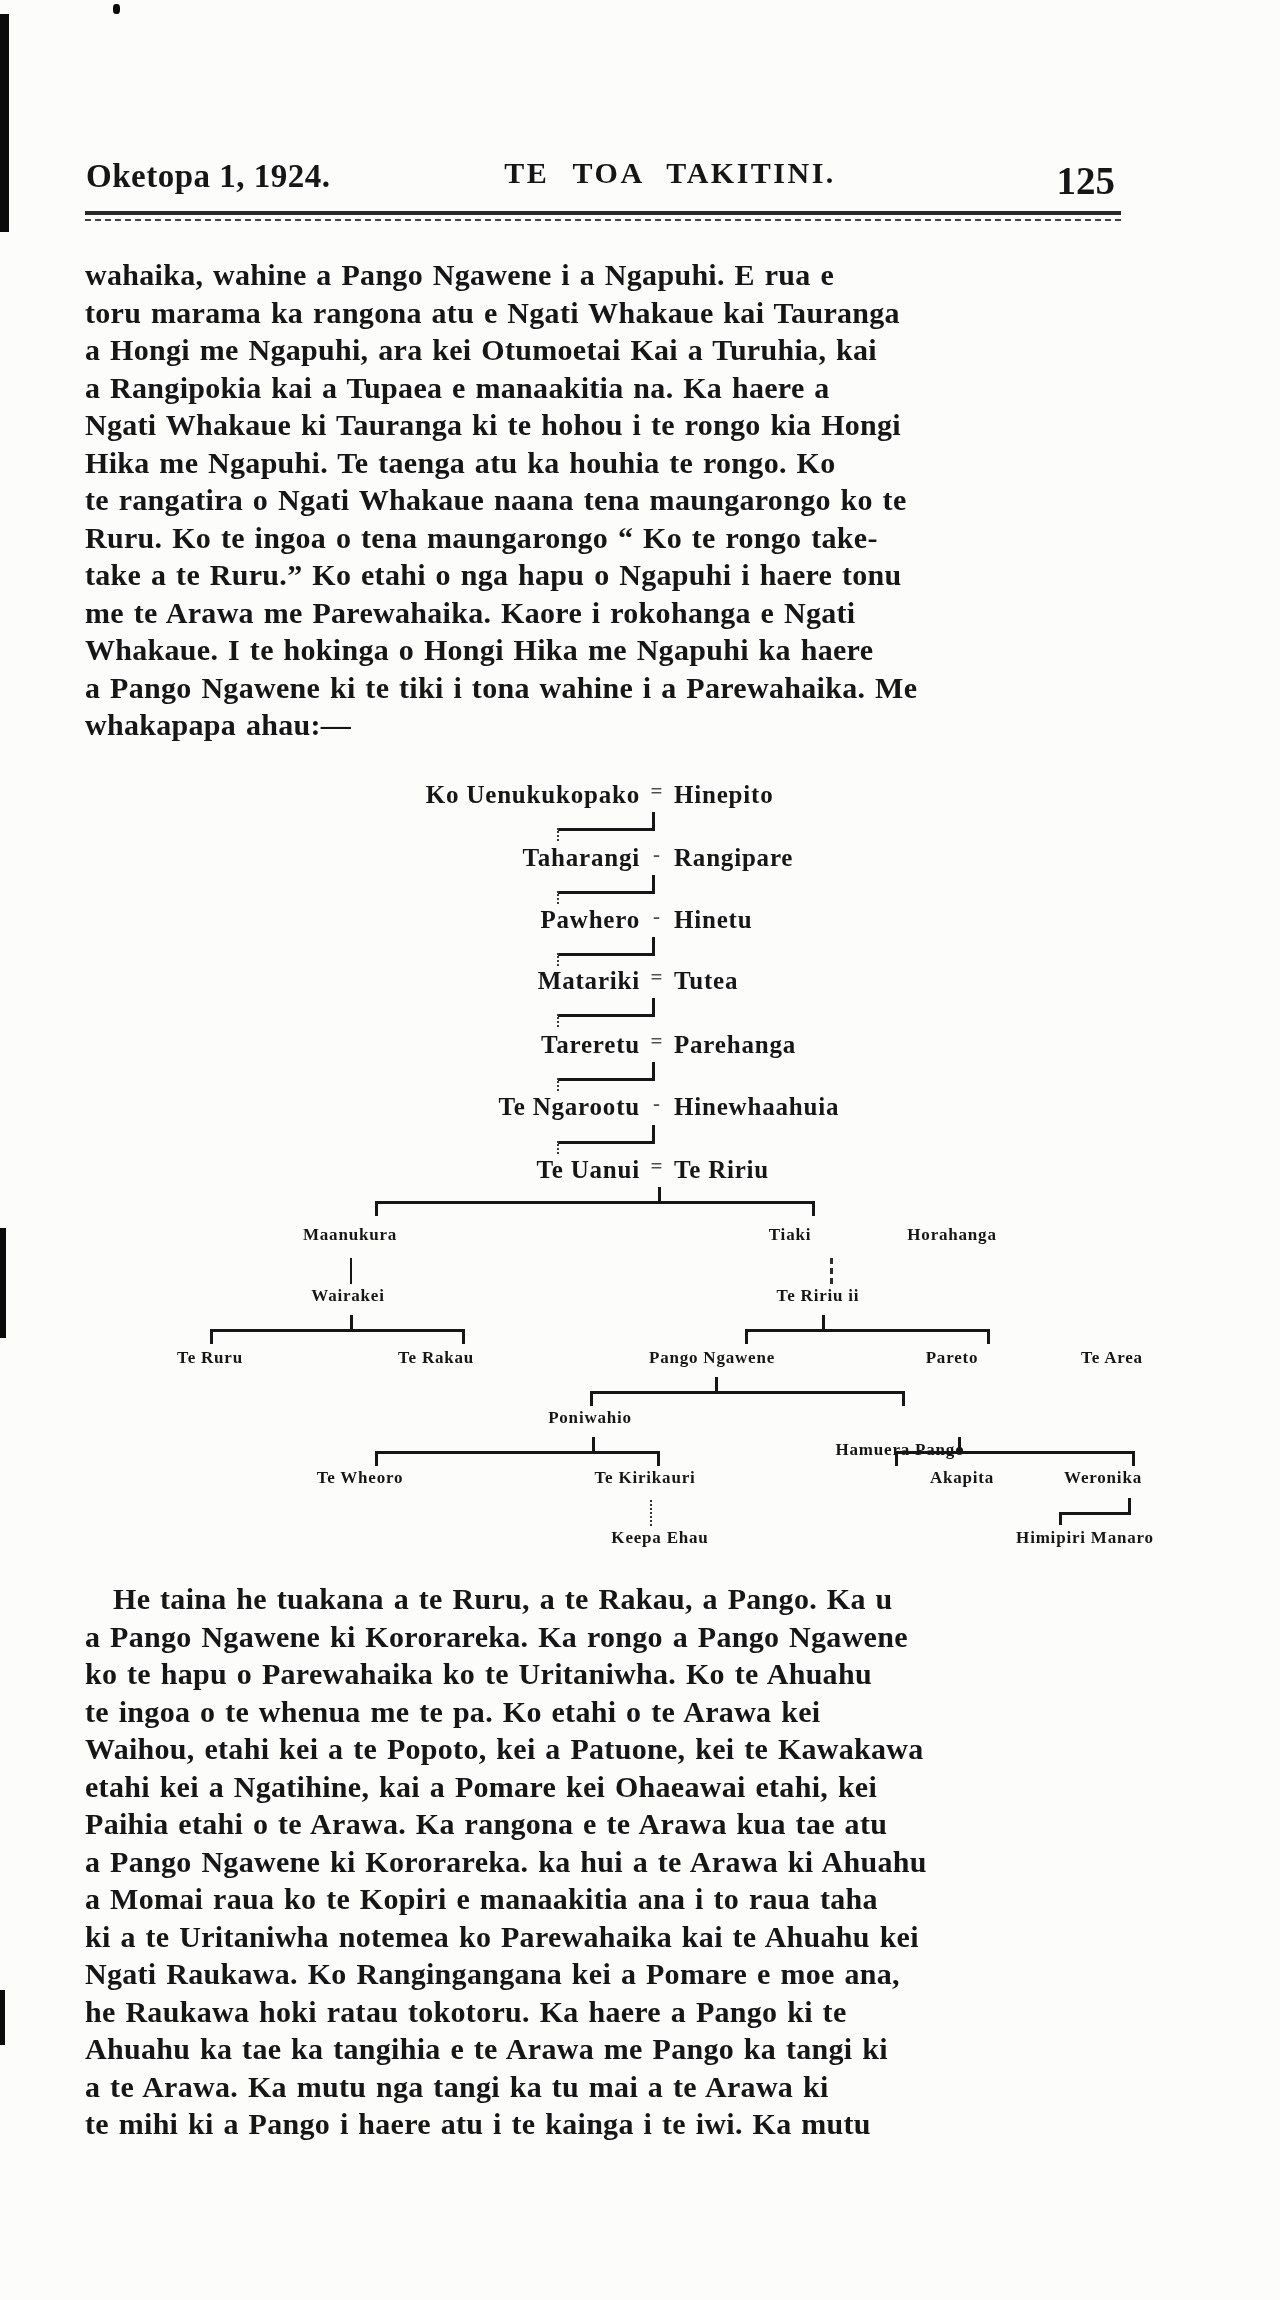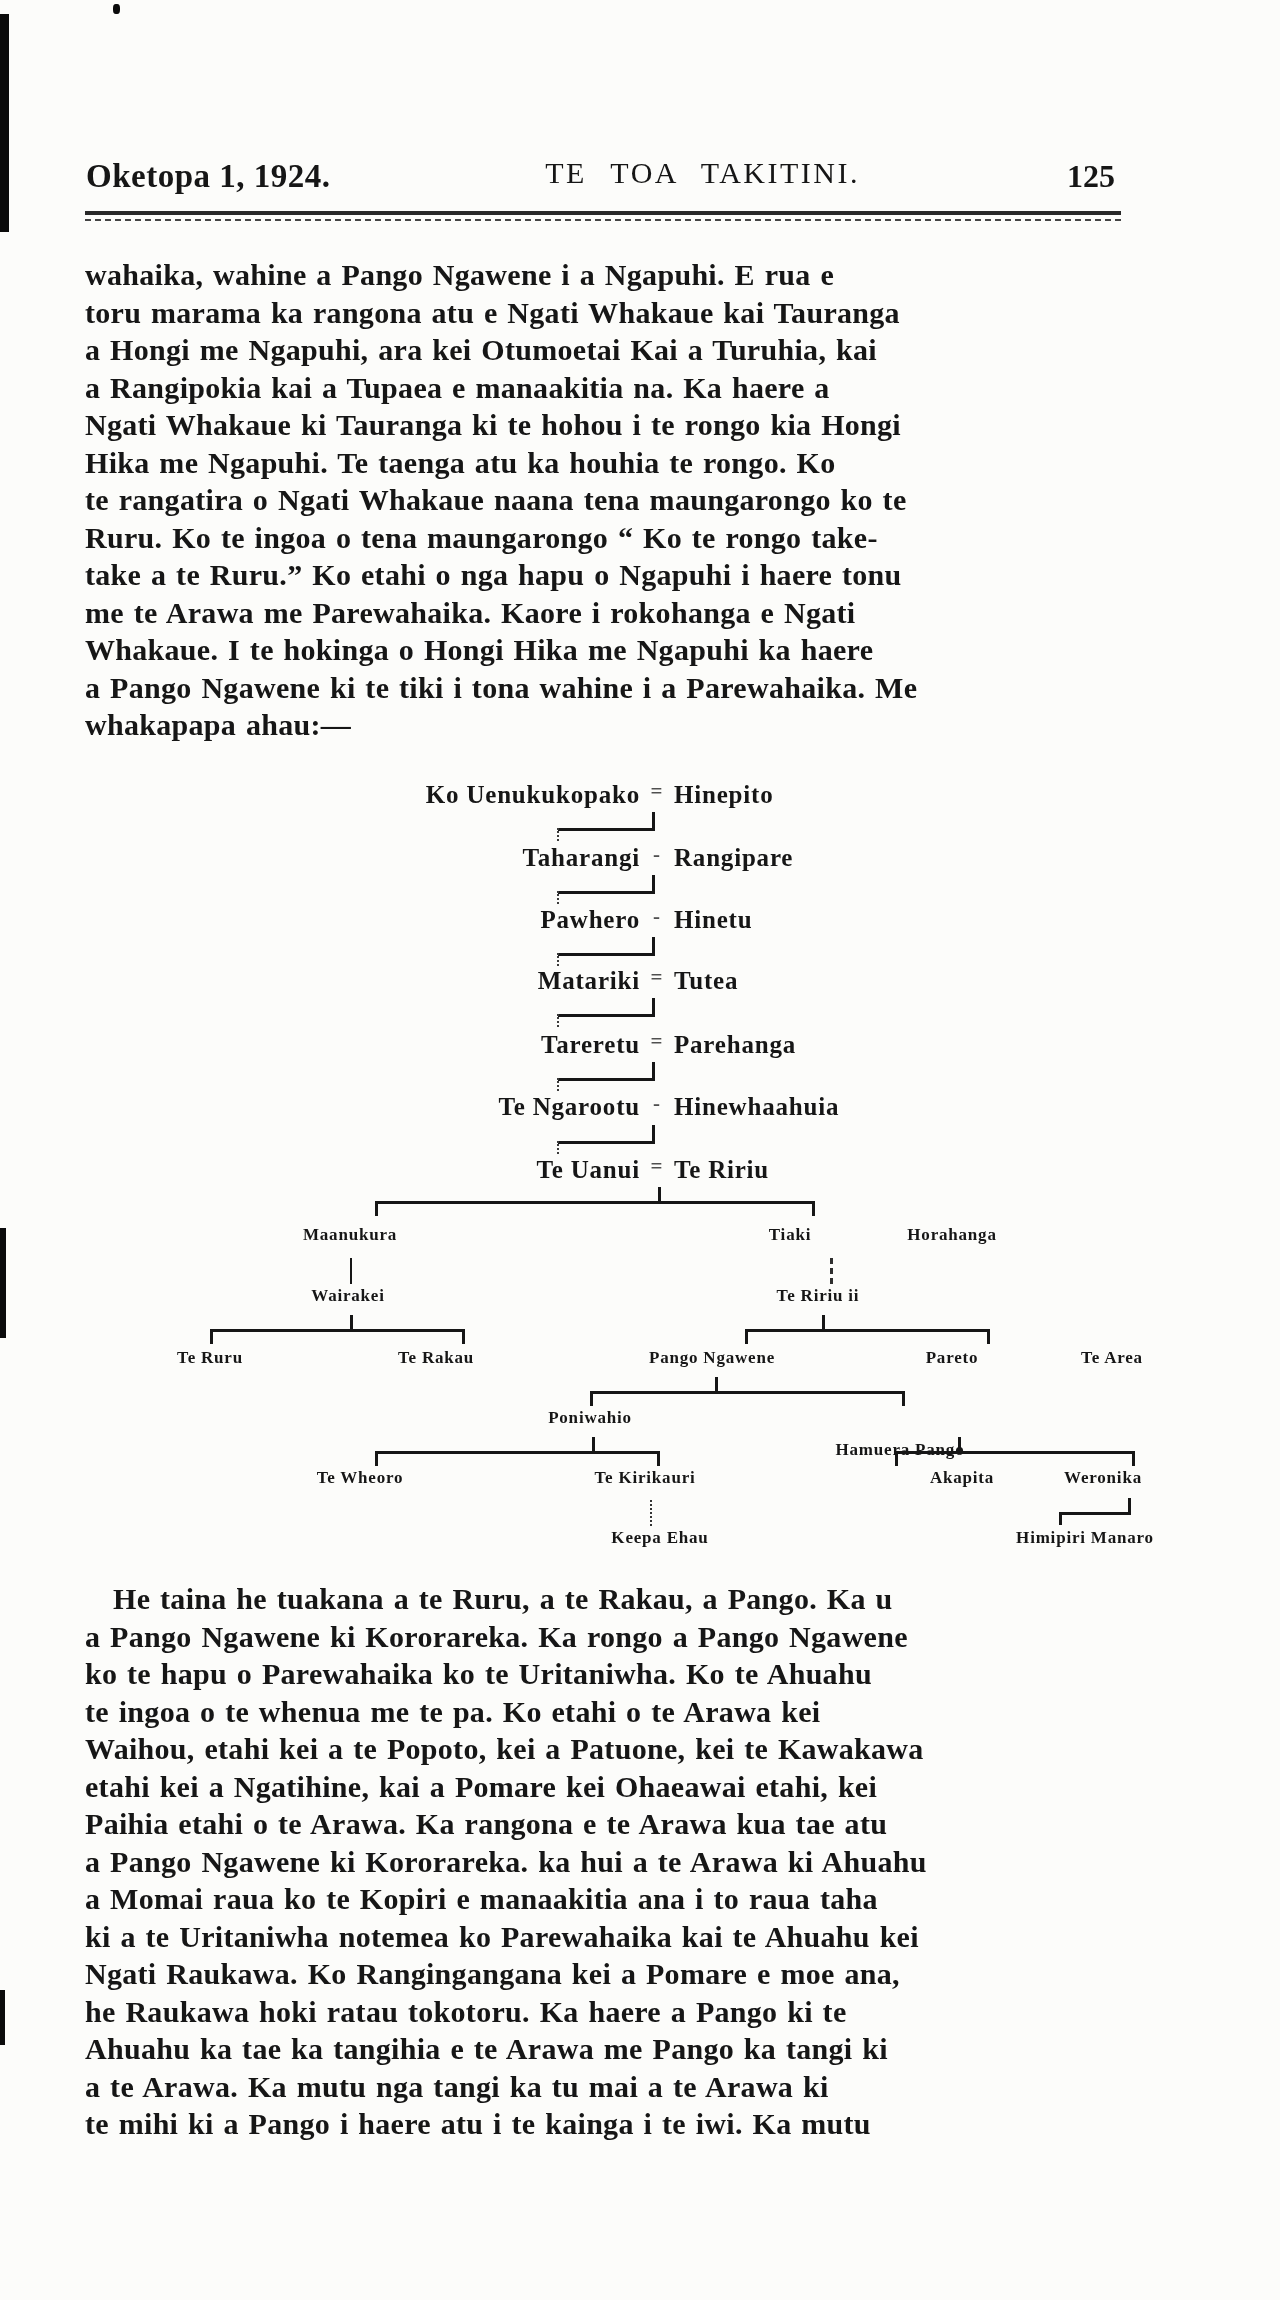--- a/index.html
+++ b/index.html
@@ -5,23 +5,23 @@
   :root { --ink:#161616; --paper:#fcfcfa; }
   html,body { margin:0; padding:0; background:#e8e8e6; }
   .page {
     position:relative; width:1280px; height:2300px; margin:0 auto;
     background:var(--paper); color:var(--ink);
     font-family:"Liberation Serif","DejaVu Serif",serif;
     overflow:hidden;
   }
   
   .hdr-date { position:absolute; left:86px; top:158px; font-size:33px; font-weight:700; letter-spacing:.5px; }
-  .hdr-title { position:absolute; left:480px; top:156px; width:380px; text-align:right;
-    font-size:30px; font-weight:400; letter-spacing:2.5px; word-spacing:14px; }
-  .hdr-page { position:absolute; right:165px; top:158px; font-size:32px; font-weight:700; }
+  .hdr-title { position:absolute; left:480px; top:156px; width:380px; text-align:center;
+    font-size:30px; font-weight:700; letter-spacing:2.5px; word-spacing:14px; }
+  .hdr-page { position:absolute; right:165px; top:158px; font-size:39px; font-weight:700; }
   .rule-wrap { position:absolute; left:85px; top:211px; width:1036px; }
   .rule-a { border-top:4px solid var(--ink); opacity:.92; }
   .rule-b { margin-top:4px; border-top:2px dashed var(--ink); opacity:.8; }
   
   .para { position:absolute; left:85px; width:1036px; font-size:30px; font-weight:700;
     letter-spacing:.3px; word-spacing:2px; }
   .para.p1 { top:256px; }
   .para.p2 { top:1580px; }
   .line { height:37.5px; line-height:37.5px; overflow:hidden; text-align:justify; white-space:nowrap; }
   .line::after { content:""; display:inline-block; width:100%; height:0; }

